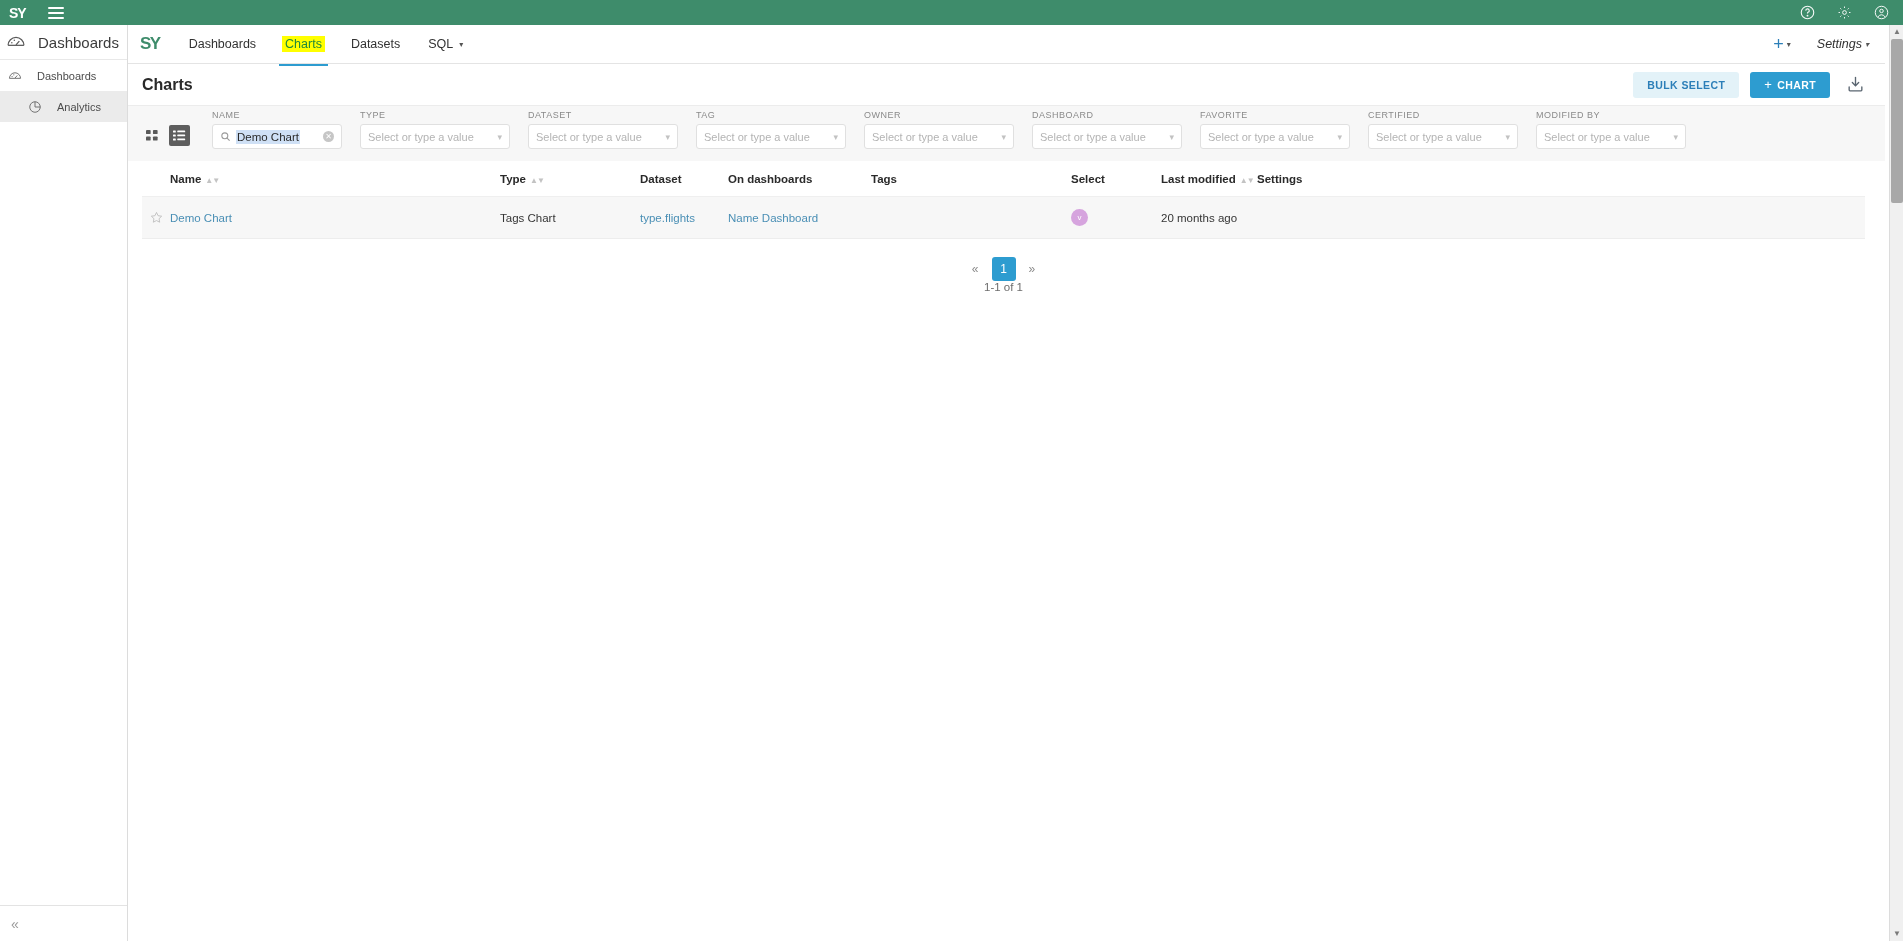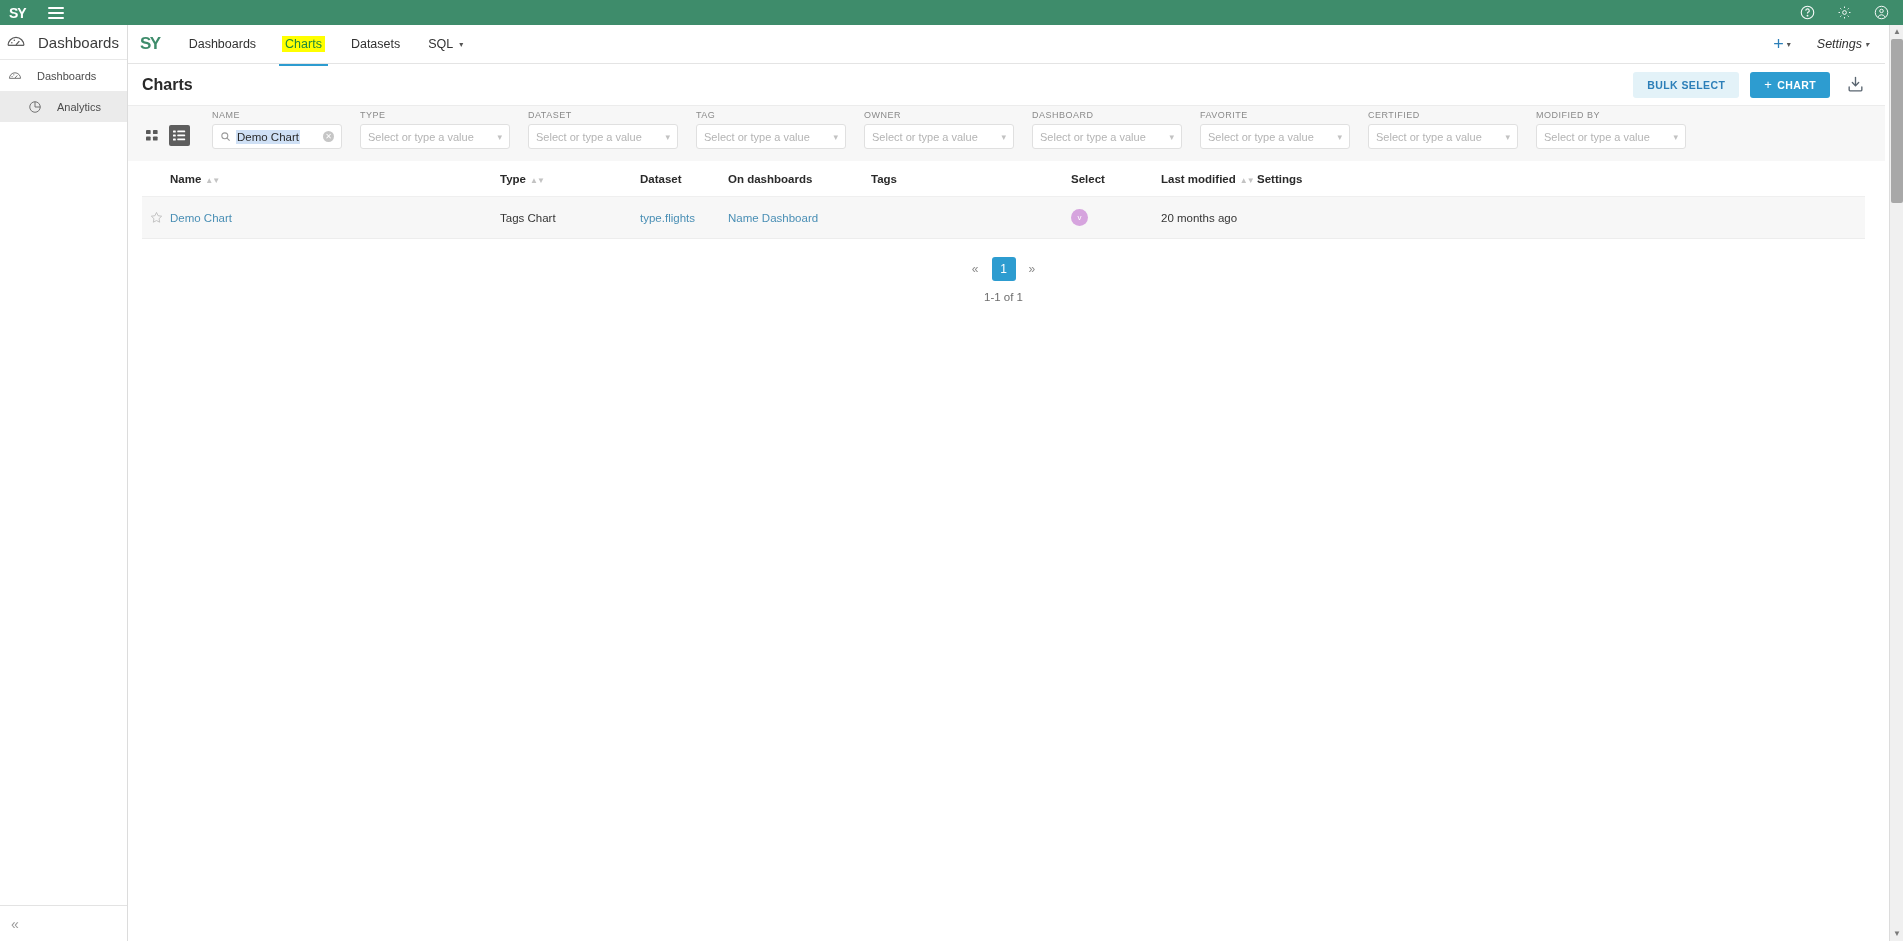--- a/index.html
+++ b/index.html
@@ -232,21 +232,21 @@
     margin-top: 18px;
   }
   #pager { display: flex; align-items: center; gap: 10px; }
   .pg-arrow { color: #8c8c8c; font-size: 12px; cursor: pointer; padding: 0 3px;}
   .pg-num {
     width: 24px; height: 24px; border-radius: 3px;
     background: #2d9cd0; color: #fff;
     display:flex; align-items:center; justify-content:center;
     font-size: 12px; cursor: pointer;
   }
-  #pg-summary { margin-top: 10px; font-size: 11.5px; color: #6e6e6e; }
+  #pg-summary { font-size: 11.5px; color: #6e6e6e; }
 
   
   #scrollbar-track {
     position: absolute; top: 25px; right: 0;
     width: 14px; height: 916px;
     background: #f0f0f0;
     border-left: 1px solid #dcdcdc;
   }
   #scrollbar-thumb {
     position: absolute; top: 14px; left: 1px;

